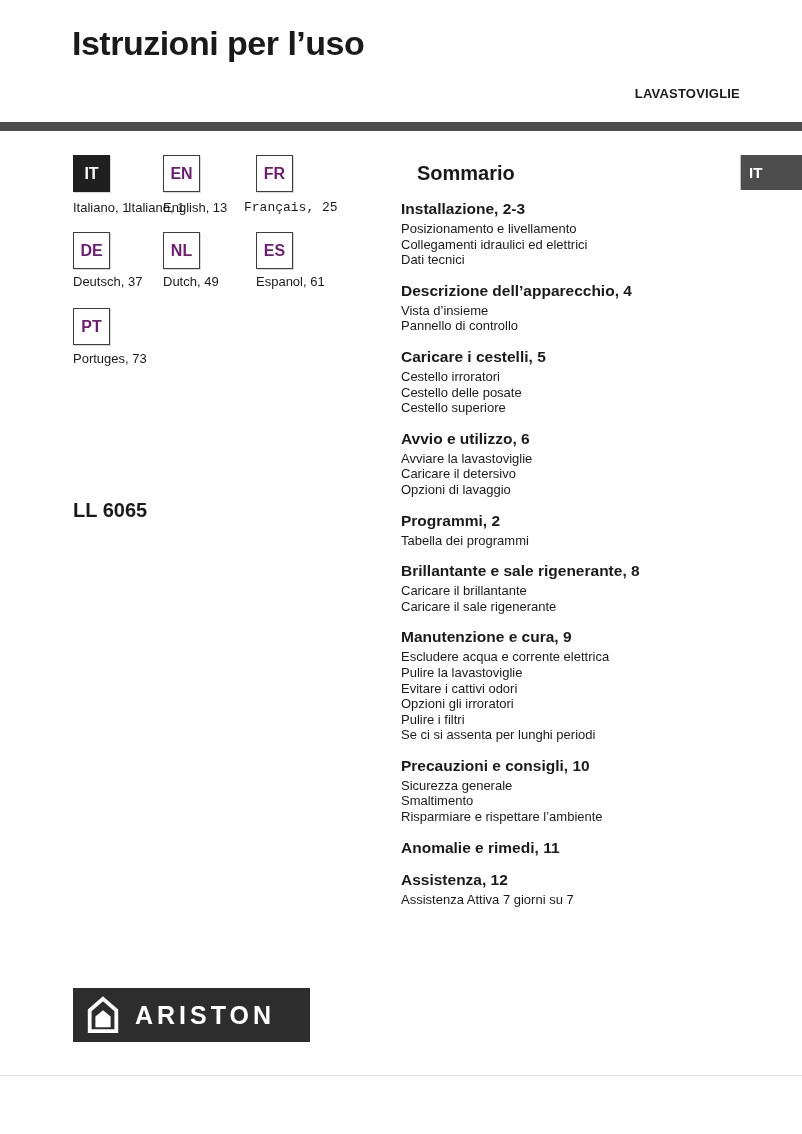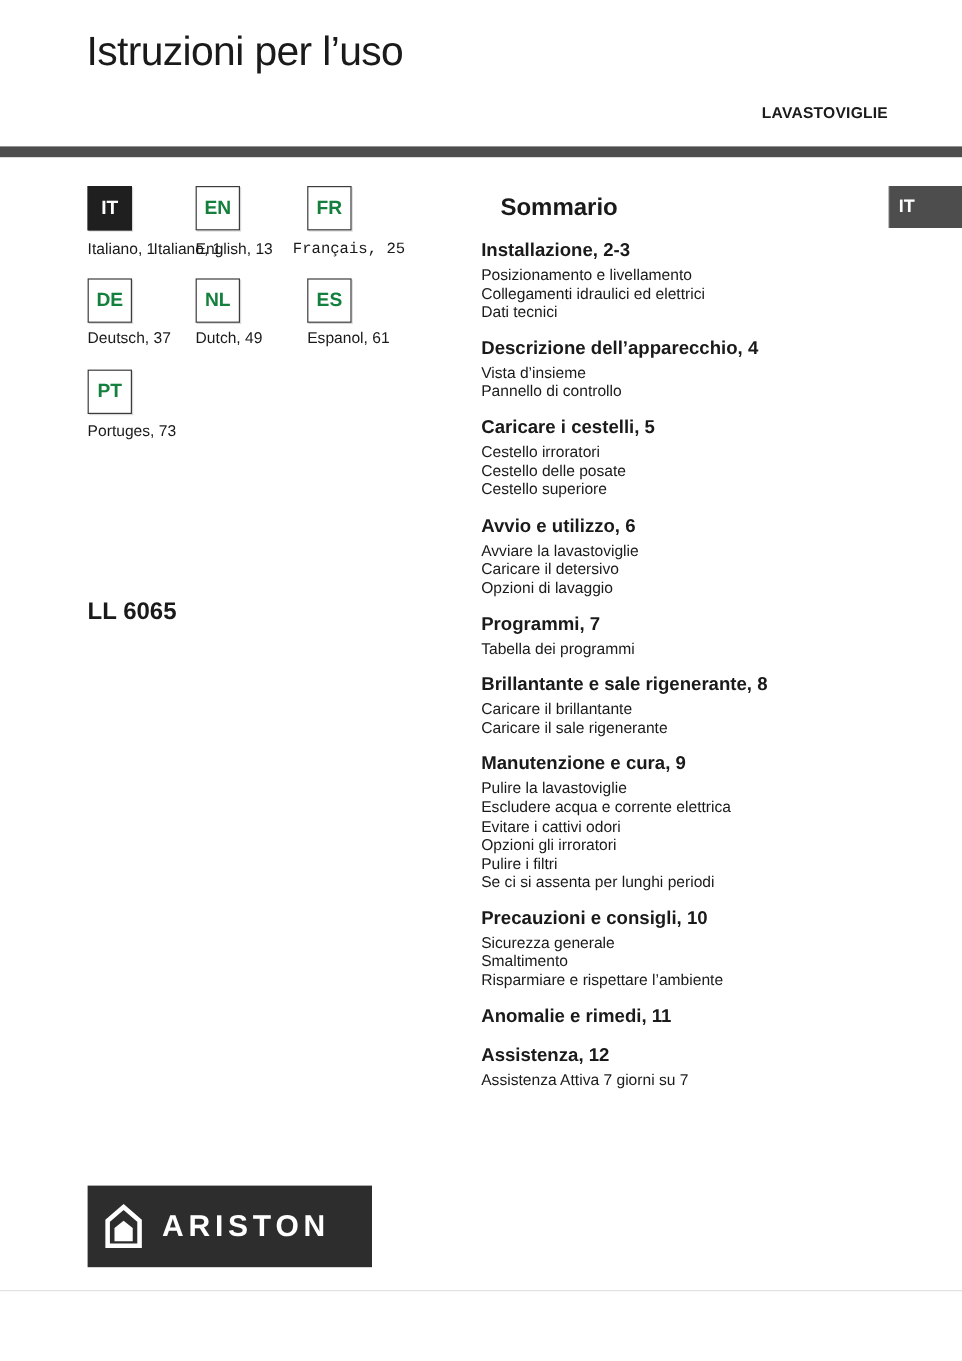--- a/index.html
+++ b/index.html
@@ -6,21 +6,21 @@
   .page{
     position:relative;
     width:802px;height:1134px;
     background:#ffffff;
     font-family:"Liberation Sans","DejaVu Sans",sans-serif;
     color:#1a1a1a;
     overflow:hidden;
   }
   .page-title{
     position:absolute;left:72px;top:24px;
-    font-size:34px;font-weight:normal;letter-spacing:-0.5px;
+    font-size:34px;font-weight:bold;letter-spacing:-0.5px;
     margin:0;
   }
   .appliance-type{
     position:absolute;top:86px;right:62px;
     font-size:13px;font-weight:bold;letter-spacing:0.2px;
   }
   .header-bar{
     position:absolute;left:0;top:122px;width:802px;height:9px;
     background:#4d4d4d;
   }
@@ -29,21 +29,21 @@
     background:#4d4d4d;color:#ffffff;
     font-size:15px;font-weight:bold;
     line-height:35px;padding-left:9px;box-sizing:border-box;
     box-shadow:inset 1px 0 0 #bfbfbf;
   }
   
   .lang-box{
     position:absolute;width:37px;height:37px;
     background:#ffffff;border:1.5px solid #3c3c3c;box-sizing:border-box;
     display:flex;align-items:center;justify-content:center;
-    font-size:16px;font-weight:bold;color:#15803d;
+    font-size:16px;font-weight:bold;color:#701a75;
     box-shadow:1px 1px 0 rgba(0,0,0,0.15);
   }
   .lang-box.selected{
     background:#1f1f1f;border-color:#1f1f1f;color:#ffffff;
   }
   .lang-label{
     position:absolute;font-size:13px;color:#1a1a1a;white-space:nowrap;
   }
   .model-number{
     position:absolute;left:73px;top:467px;
@@ -58,21 +58,21 @@
   }
   .toc-heading{
     font-size:15.5px;font-weight:bold;line-height:18px;
     margin-top:14px;margin-bottom:3px;
   }
   .toc-item{
     font-size:13px;line-height:15.6px;
   }
   
   .brand-logo{
-    position:absolute;left:73px;top:988px;width:237px;height:68px;
+    position:absolute;left:73px;top:988px;width:237px;height:54px;
     background:#2e2d2d;
     display:flex;align-items:center;
     padding-left:13px;box-sizing:border-box;
   }
   .brand-icon{display:block;}
   .brand-name{
     color:#ffffff;font-size:25px;font-weight:bold;
     letter-spacing:4px;margin-left:15px;
   }
   .bottom-rule{
@@ -136,34 +136,34 @@
     </div>
 
     <div class="toc-section">
       <div class="toc-heading">Avvio e utilizzo, 6</div>
       <div class="toc-item">Avviare la lavastoviglie</div>
       <div class="toc-item">Caricare il detersivo</div>
       <div class="toc-item">Opzioni di lavaggio</div>
     </div>
 
     <div class="toc-section">
-      <div class="toc-heading">Programmi, 7</div>
+      <div class="toc-heading">Programmi, 2</div>
       <div class="toc-item">Tabella dei programmi</div>
     </div>
 
     <div class="toc-section">
       <div class="toc-heading">Brillantante e sale rigenerante, 8</div>
       <div class="toc-item">Caricare il brillantante</div>
       <div class="toc-item">Caricare il sale rigenerante</div>
     </div>
 
     <div class="toc-section">
       <div class="toc-heading">Manutenzione e cura, 9</div>
+      <div class="toc-item">Escludere acqua e corrente elettrica</div>
       <div class="toc-item">Pulire la lavastoviglie</div>
-      <div class="toc-item">Escludere acqua e corrente elettrica</div>
       <div class="toc-item">Evitare i cattivi odori</div>
       <div class="toc-item">Opzioni gli irroratori</div>
       <div class="toc-item">Pulire i filtri</div>
       <div class="toc-item">Se ci si assenta per lunghi periodi</div>
     </div>
 
     <div class="toc-section">
       <div class="toc-heading">Precauzioni e consigli, 10</div>
       <div class="toc-item">Sicurezza generale</div>
       <div class="toc-item">Smaltimento</div>

